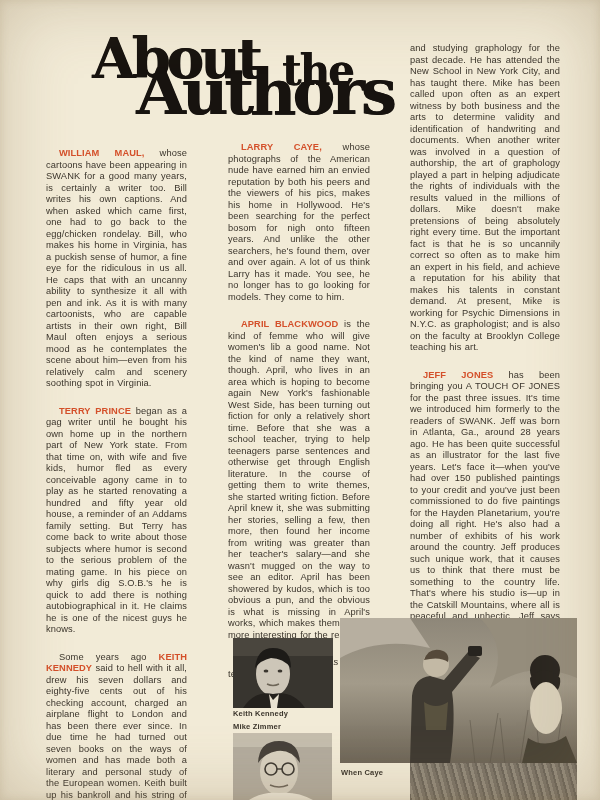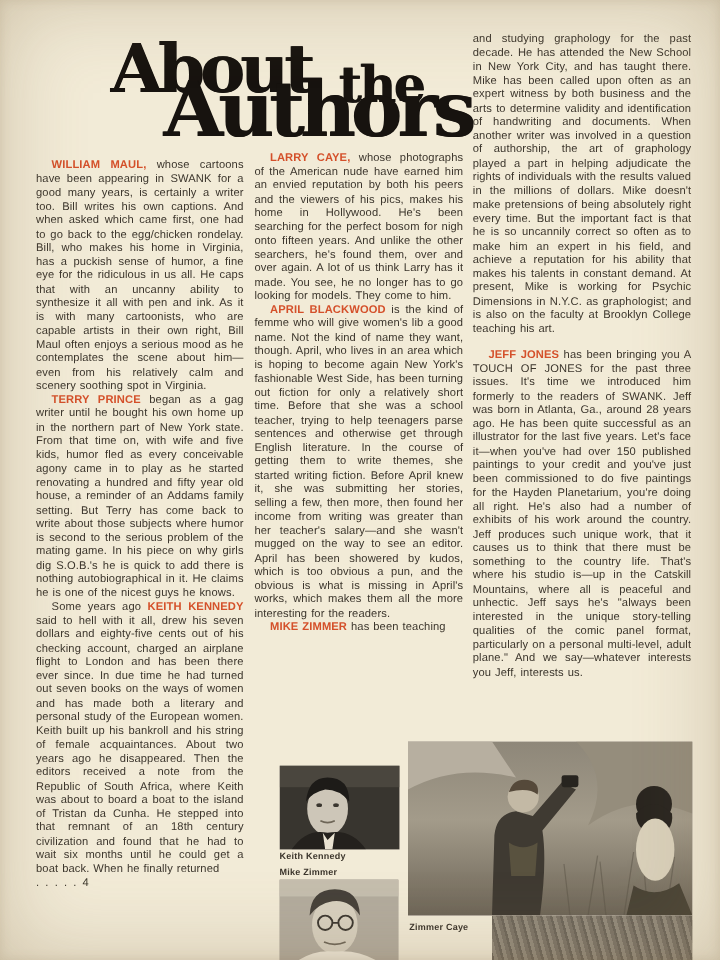--- a/index.html
+++ b/index.html
@@ -19,21 +19,21 @@
     text-shadow: 0.6px 0 0 #17130f;
   }
   #title-about   { left:92px;  top:30px; font-size:56px; }
   #title-the     { left:282px; top:50px; font-size:42px; letter-spacing:-2px; }
   #title-authors { left:136px; top:60px; font-size:64px; }
   
   .col {
     position:absolute; text-align:justify; color:#3b352c;
     font-size:9.3px; line-height:11.5px; letter-spacing:.1px; word-spacing:.6px;
   }
-  .col p { margin:0; }
+  .col p { margin:16px; }
   .indent { text-indent:13px; }
   .author { color:#d4502a; font-weight:bold; }
   #col1 { left:30px;  top:132px; width:173px; }
   #col2 { left:212px; top:126px; width:174px; }
   #col3 { left:394px; top:27px;  width:182px; }
   .gap-before { margin-top:10px !important; }
   .page-number { margin-top:3px; text-align:left; letter-spacing:1px; }
   
   .photo { position:absolute; overflow:hidden; background:#9b948a; }
   .photo svg { display:block; width:100%; height:100%; }
@@ -136,15 +136,15 @@
       <rect x="128" y="28" width="14" height="10" rx="2" fill="#27241f"></rect>
       <path d="M84 84 Q96 92 108 84 L106 112 L86 112 Z" fill="#59523f"></path>
 
       <circle cx="205" cy="52" r="15" fill="#2a2620"></circle>
       <path d="M190 60 Q204 44 220 60 Q222 76 205 78 Q190 74 190 60 Z" fill="#2a2620"></path>
       <ellipse cx="206" cy="90" rx="16" ry="26" fill="#d9d0ba"></ellipse>
       <path d="M188 120 Q206 132 226 118 L237 145 L182 145 Z" fill="#4a4436"></path>
     </svg>
   </div>
   <div id="photo-larry-ext" class="photo"></div>
-  <div class="caption" id="caption-larry">Zimmer Caye</div>
+  <div class="caption" id="caption-larry">When Caye</div>
 
 </div>
 
 </body></html>

